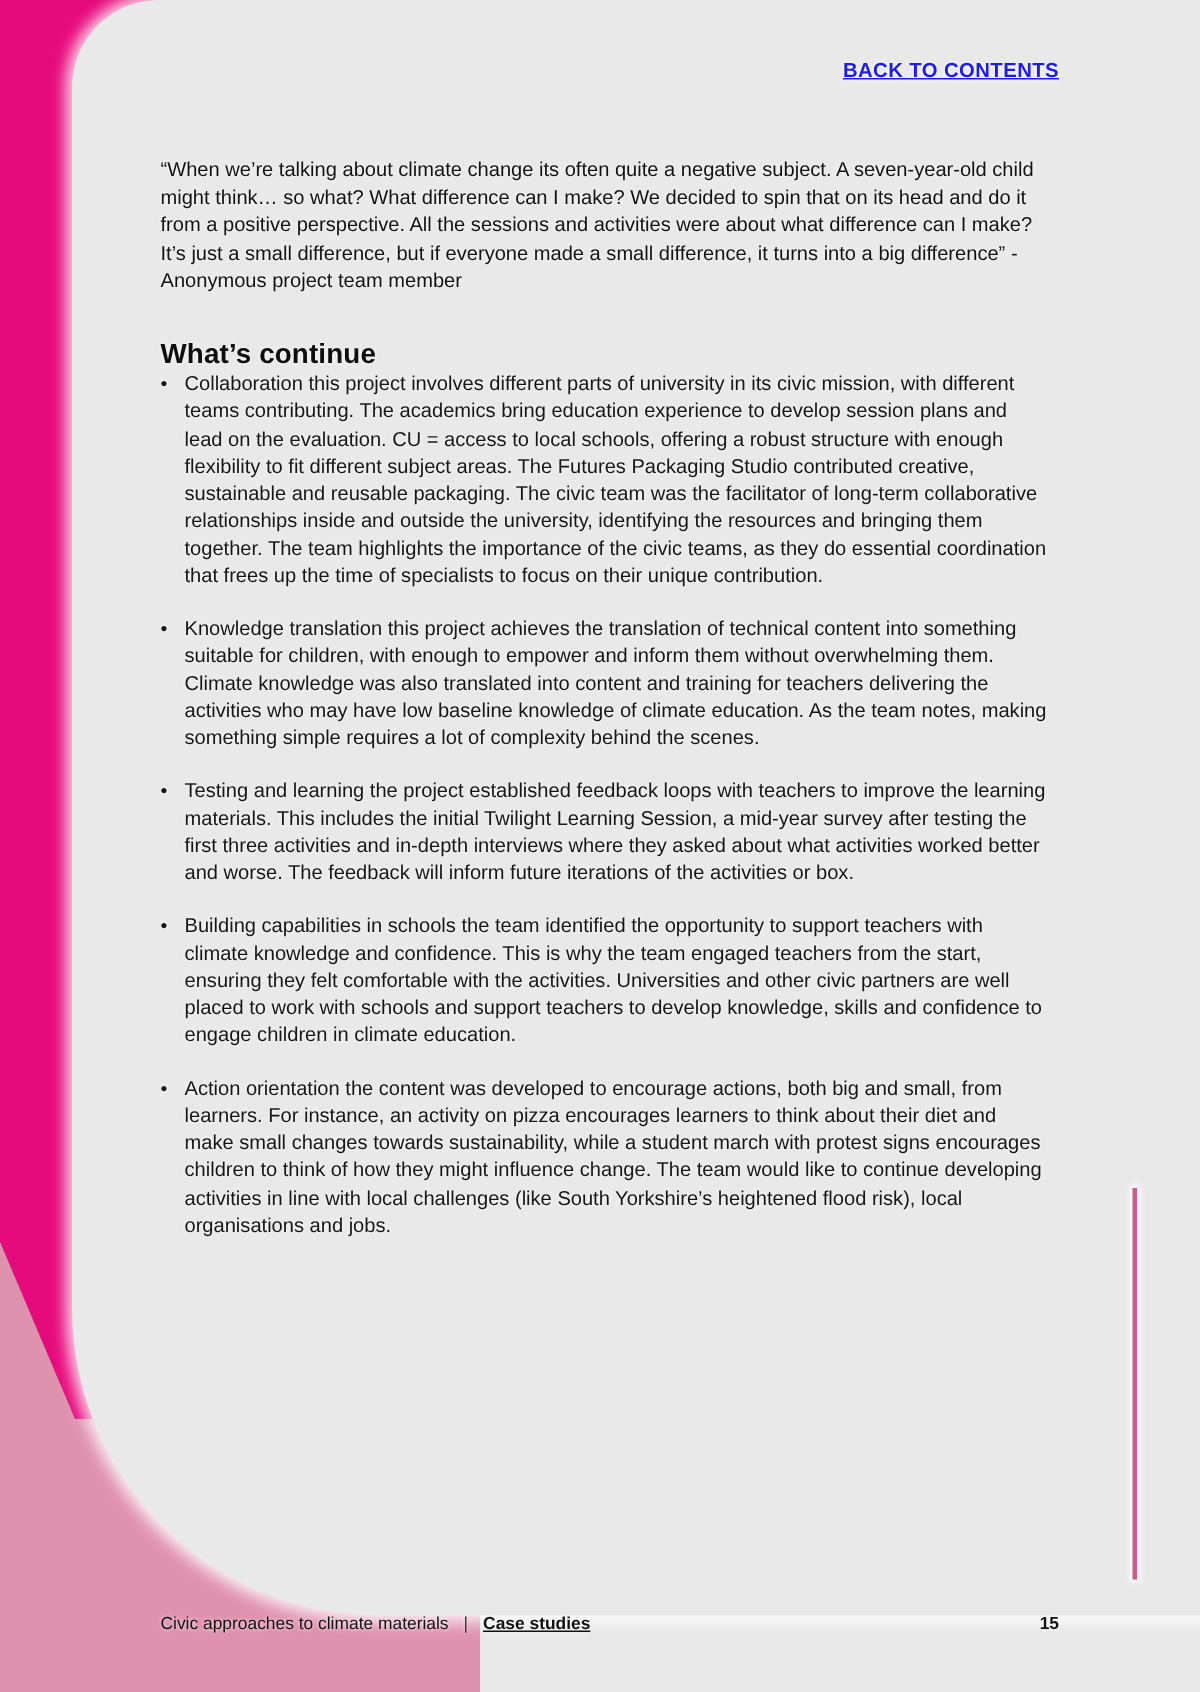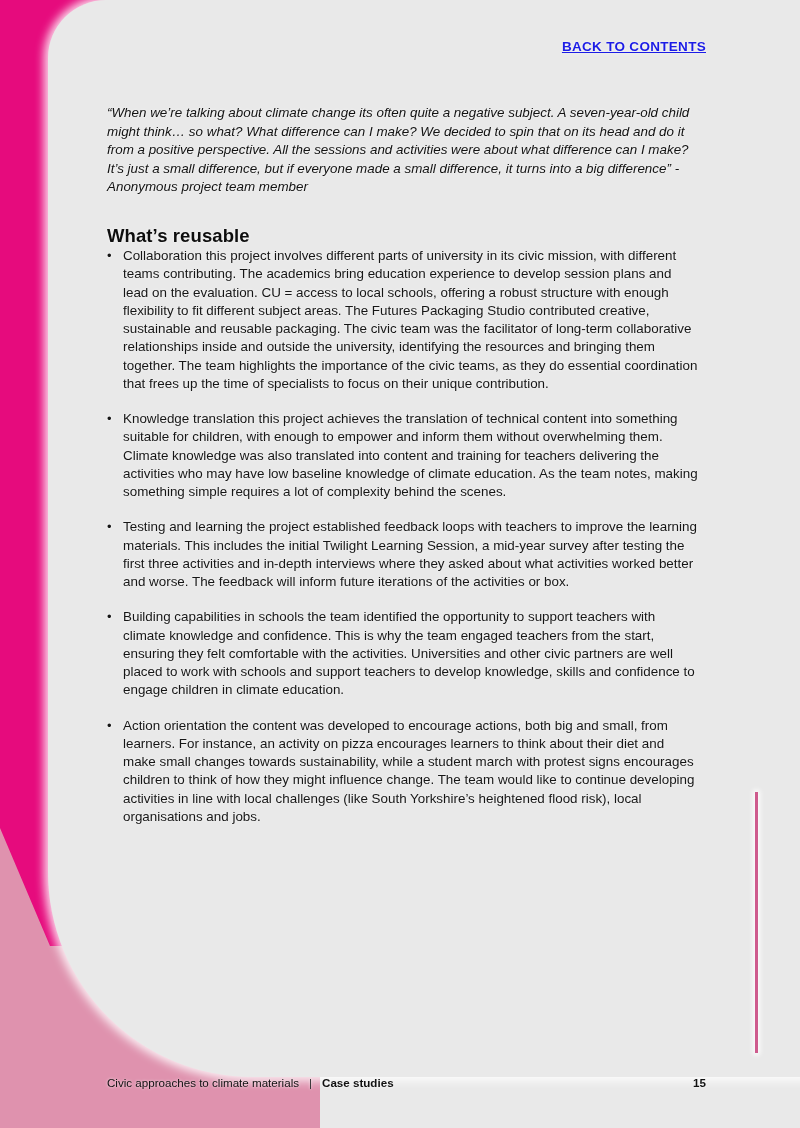--- a/index.html
+++ b/index.html
@@ -23,21 +23,21 @@
     padding-left:19px;
   }
   .panel *{text-shadow:0 0 3px rgba(255,255,255,.8);}
   .back-link{
     position:absolute;top:39px;right:113px;
     font-size:13.5px;font-weight:bold;letter-spacing:.3px;
     color:#1c1ce6;text-decoration:underline;cursor:pointer;
   }
   .quote{
     position:absolute;left:59px;top:91px;width:588px;
-    font-style:italic;font-size:13.4px;line-height:18.5px;color:#121212;
+    font-size:13.4px;line-height:18.5px;color:#121212;
   }
   .heading{
     position:absolute;left:59px;top:210px;
     font-size:18.5px;font-weight:bold;color:#0e0e0e;letter-spacing:.1px;
   }
   .bullets{
     position:absolute;left:59px;top:247px;width:592px;
     margin:0;padding:0;list-style:none;
     font-size:13.4px;line-height:18.25px;
   }
@@ -46,39 +46,39 @@
   .bullets li b{font-weight:normal;}
   .accent-line{
     position:absolute;left:707px;top:792px;width:3px;height:261px;
     background:#ce5b8d;box-shadow:0 0 5px 2px rgba(255,255,255,.9);
   }
   .footer{
     position:absolute;left:59px;top:1076px;width:580px;
     font-size:11.6px;color:#111;
   }
   .footer .sep{margin:0 10px;color:#333;}
-  .footer .bold{font-weight:bold;}
+  .footer .bold{font-weight:bold;text-decoration:underline;}
   .page-number{
     position:absolute;top:1076px;right:113px;
     font-size:11.6px;font-weight:bold;color:#111;
   }
 </style>
 </head>
 <body>
 
 <div class="bg-magenta"></div>
 <div class="bg-lightpink"></div>
 
 <div class="panel">
 
   <a class="back-link">BACK TO CONTENTS</a>
 
   <p class="quote">“When we’re talking about climate change its often quite a negative subject. A seven-year-old child might think… so what? What difference can I make? We decided to spin that on its head and do it from a positive perspective. All the sessions and activities were about what difference can I make? It’s just a small difference, but if everyone made a small difference, it turns into a big difference” - Anonymous project team member</p>
 
-  <h2 class="heading">What’s reusable</h2>
+  <h2 class="heading">What’s continue</h2>
 
   <ul class="bullets">
     <li>
       <span class="dot">•</span><b>Collaboration</b><span> this project involves different parts of university in its civic mission, with different teams contributing. The academics bring education experience to develop session plans and lead on the evaluation. CU = access to local schools, offering a robust structure with enough flexibility to fit different subject areas. The Futures Packaging Studio contributed creative, sustainable and reusable packaging. The civic team was the facilitator of long-term collaborative relationships inside and outside the university, identifying the resources and bringing them together. The team highlights the importance of the civic teams, as they do essential coordination that frees up the time of specialists to focus on their unique contribution.</span>
     </li>
     <li>
       <span class="dot">•</span><b>Knowledge translation</b><span> this project achieves the translation of technical content into something suitable for children, with enough to empower and inform them without overwhelming them. Climate knowledge was also translated into content and training for teachers delivering the activities who may have low baseline knowledge of climate education. As the team notes, making something simple requires a lot of complexity behind the scenes.</span>
     </li>
     <li>
       <span class="dot">•</span><b>Testing and learning</b><span> the project established feedback loops with teachers to improve the learning materials. This includes the initial Twilight Learning Session, a mid-year survey after testing the first three activities and in-depth interviews where they asked about what activities worked better and worse. The feedback will inform future iterations of the activities or box.</span>

